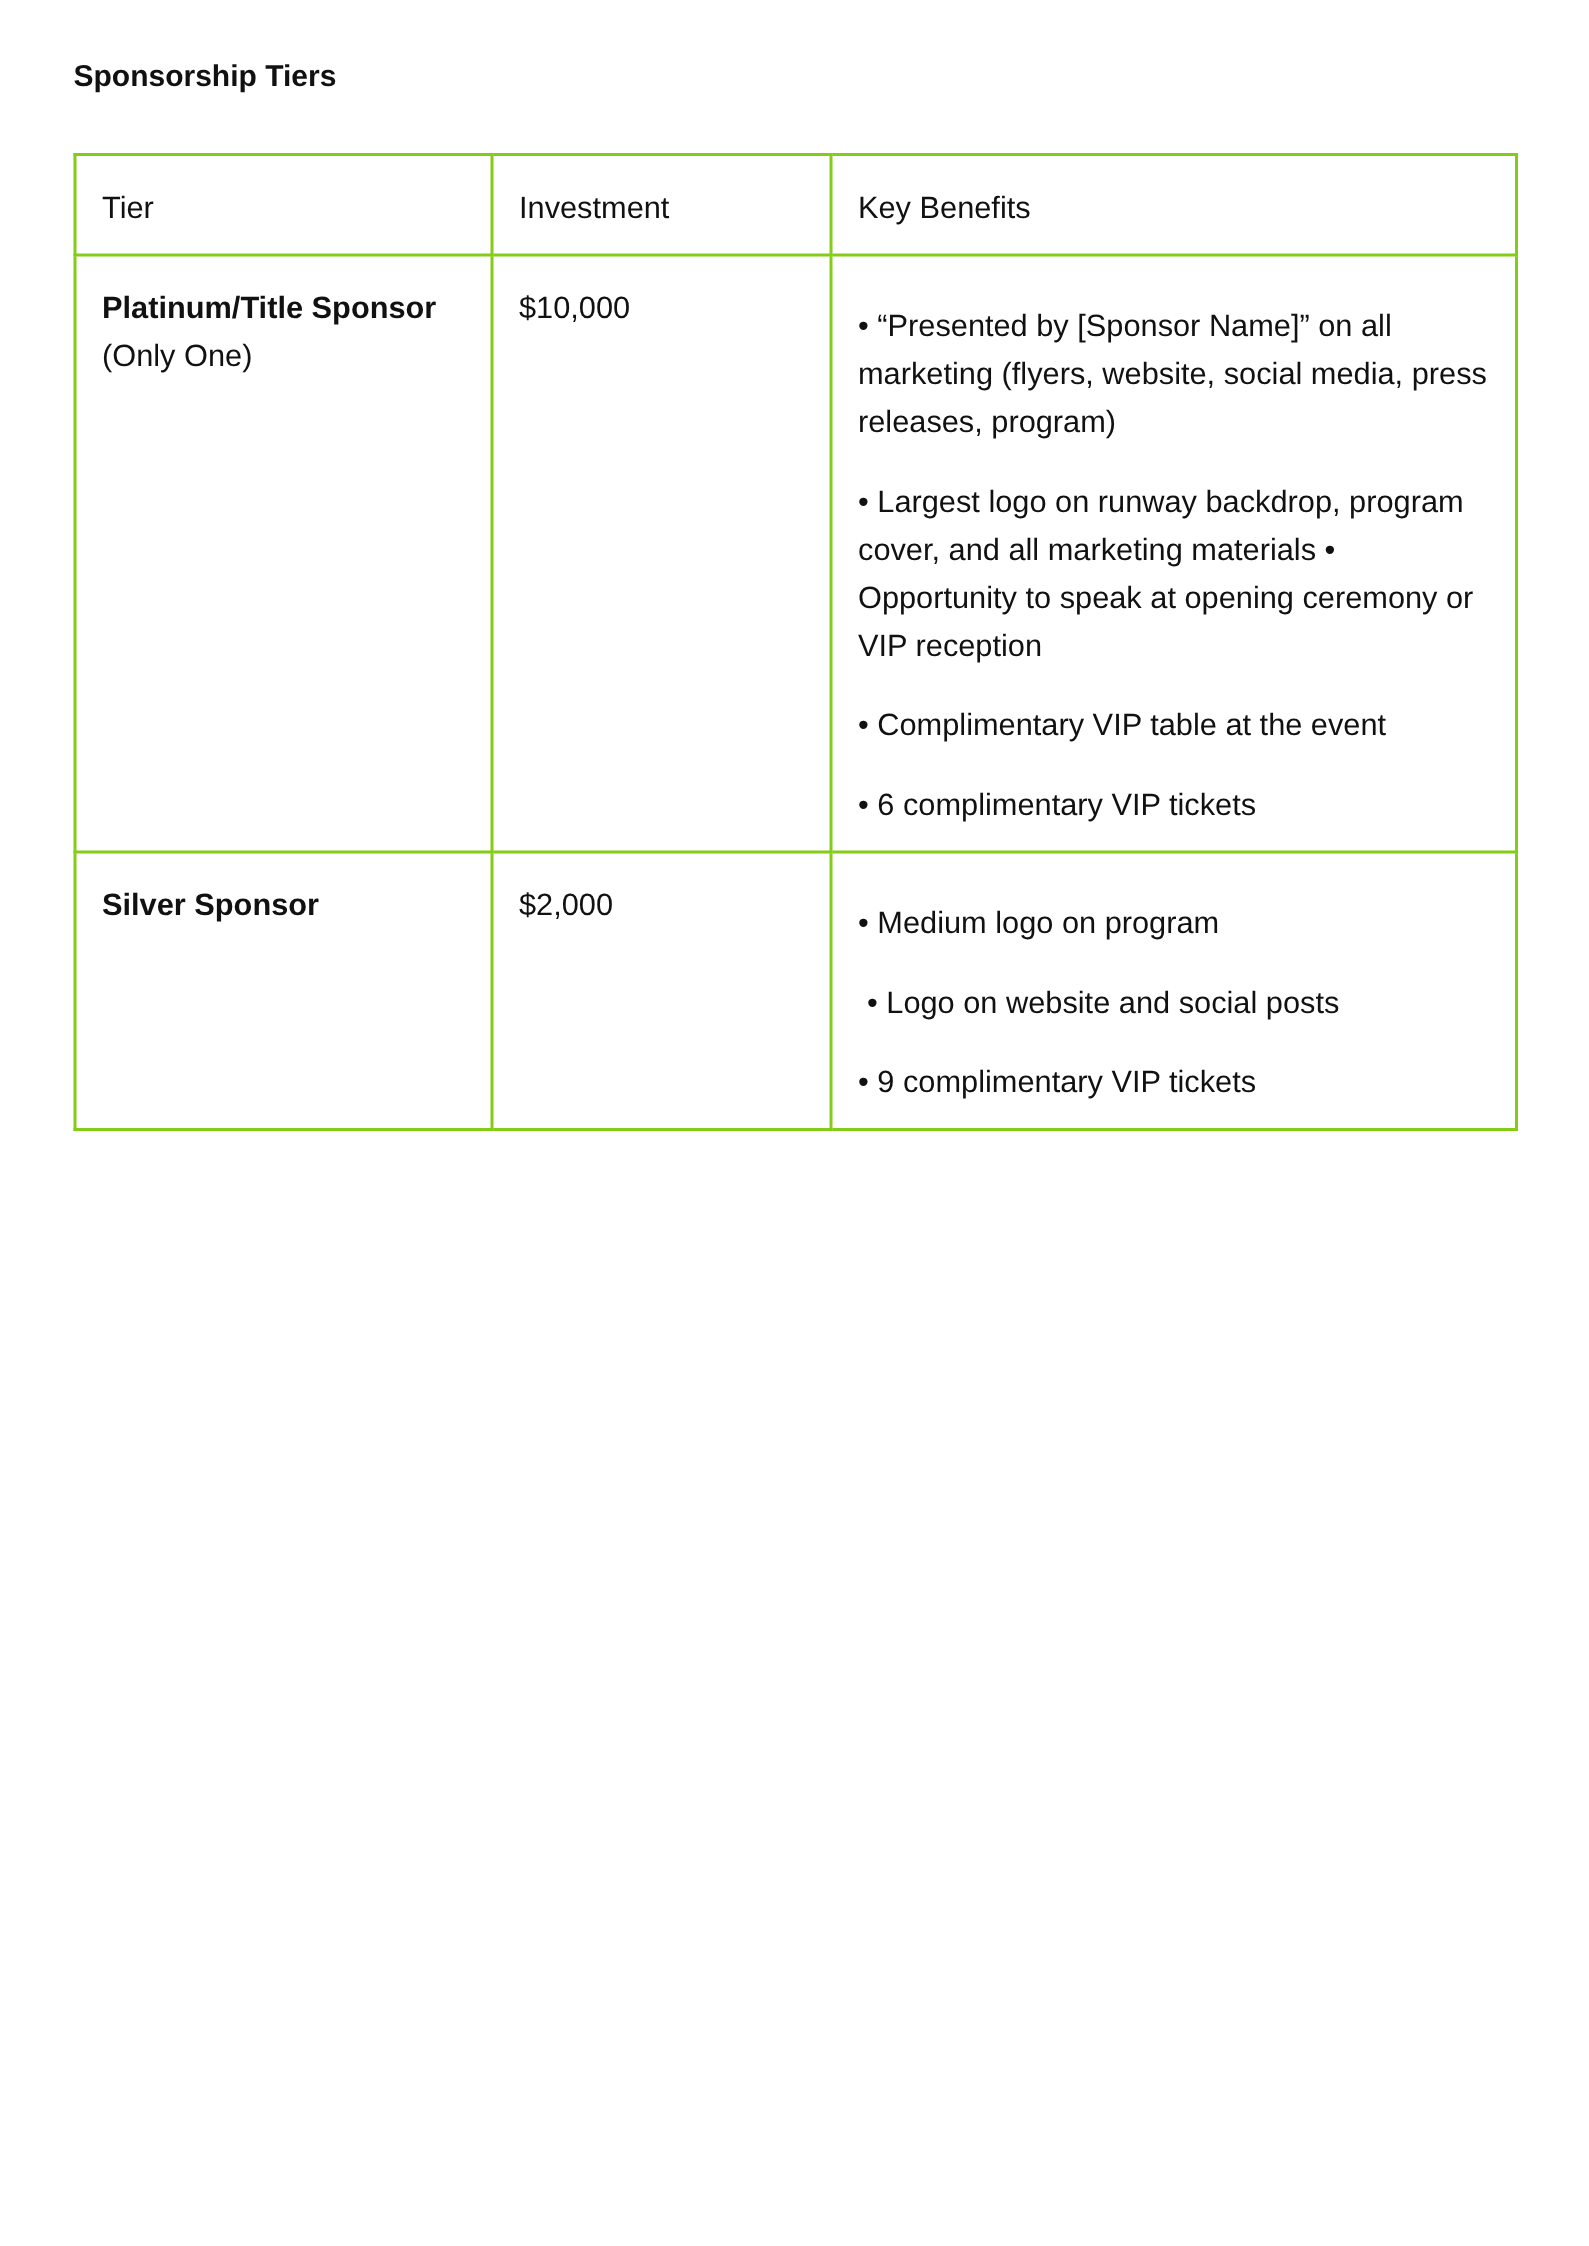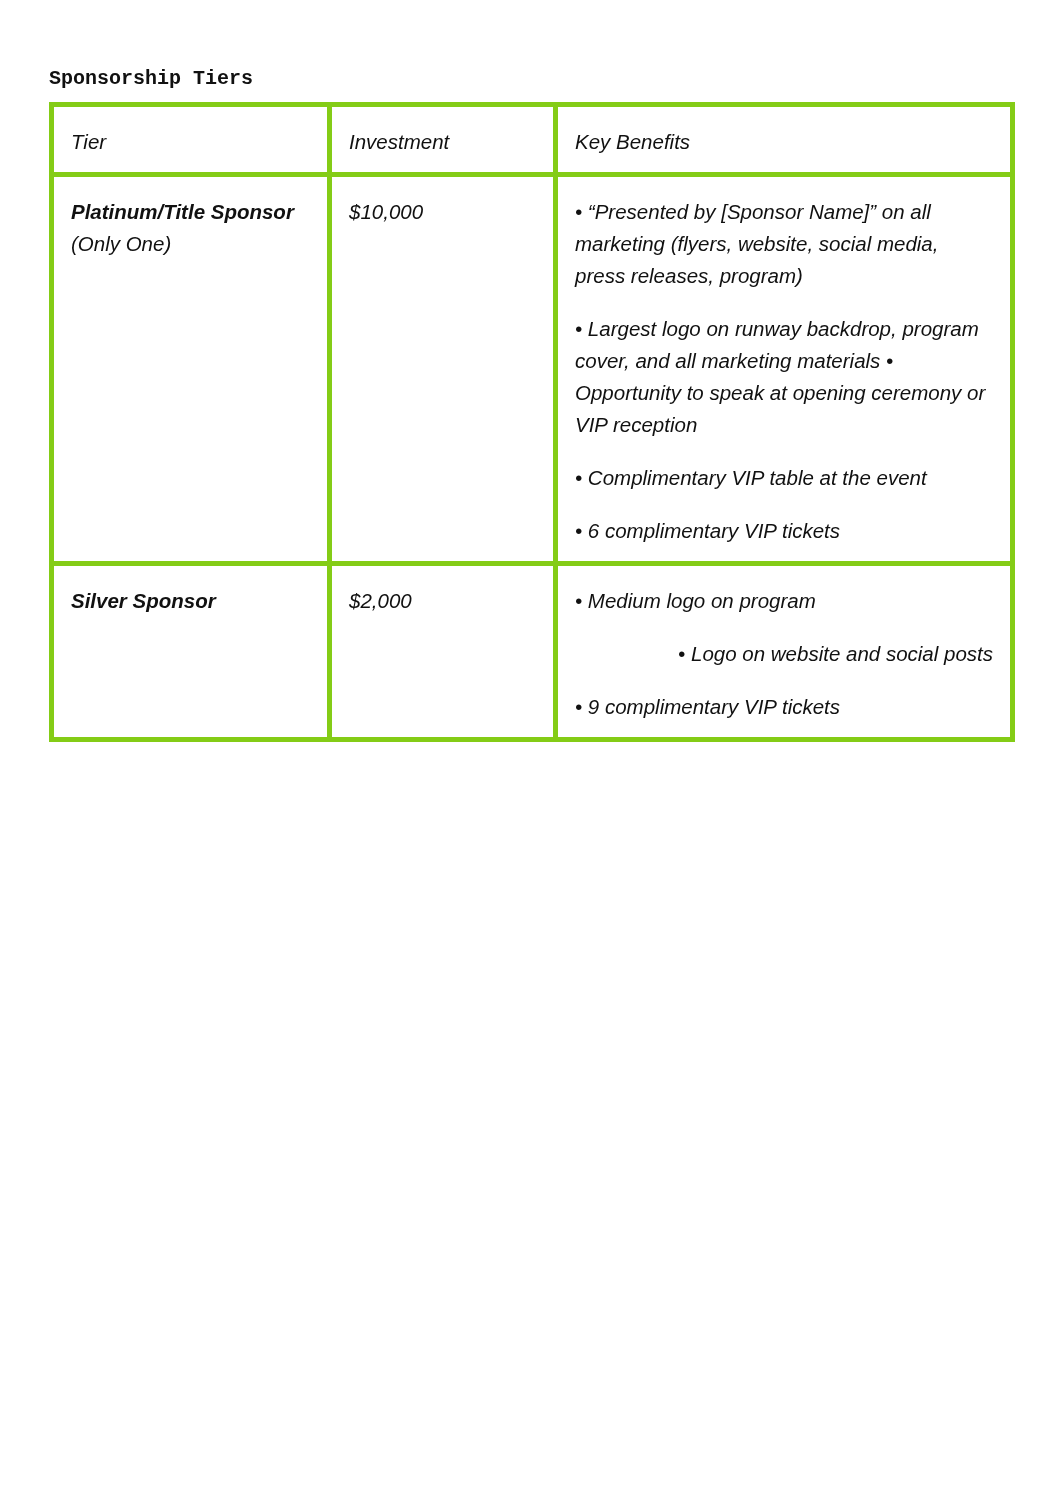--- a/index.html
+++ b/index.html
@@ -1,29 +1,29 @@
 <!DOCTYPE html>
 <html><head>
   <meta charset="utf-8">
   <style>
     html, body { margin: 0; padding: 0; background: #ffffff; }
     body { width: 1059px; height: 1497px; position: relative; overflow: hidden;
            font-family: "Liberation Sans", sans-serif; color: #111111; }
-    .title { position: absolute; left: 49px; top: 67px; font-size: 20px; font-weight: bold; margin: 0; font-family: Liberation Mono, monospace; }
+    .title { position: absolute; left: 49px; top: 40px; font-size: 20px; font-weight: bold; margin: 0; }
     table.tiers { position: absolute; left: 49px; top: 102px; width: 961px;
                   border-collapse: collapse; table-layout: fixed; font-size: 20.5px; }
-    table.tiers td, table.tiers th { border: 5px solid #84cc16; vertical-align: top;
-                  text-align: left; font-weight: normal; padding: 19px 17px 14px 17px; line-height: 32px; font-style: italic; }
+    table.tiers td, table.tiers th { border: 2px solid #84cc16; vertical-align: top;
+                  text-align: left; font-weight: normal; padding: 19px 17px 14px 17px; line-height: 32px; }
     col.c1 { width: 278px; } col.c2 { width: 226px; } col.c3 { width: 457px; }
     th { height: 30px; }
     .tier-name { font-weight: bold; display: block; }
     .tier-note { display: block; }
-    .benefit { margin: 0 0 21px 0; }
+    .benefit { margin: 12px 0 21px 0; }
     .benefit:last-child { margin-bottom: 0; }
-    .benefit.indent { padding-left: 6px; text-align: right; }
+    .benefit.indent { padding-left: 6px; }
   </style>
 </head>
 <body>
 
 <h1 class="title">Sponsorship Tiers</h1>
 
 <table class="tiers">
   <colgroup>
       <col class="c1">
       <col class="c2">

